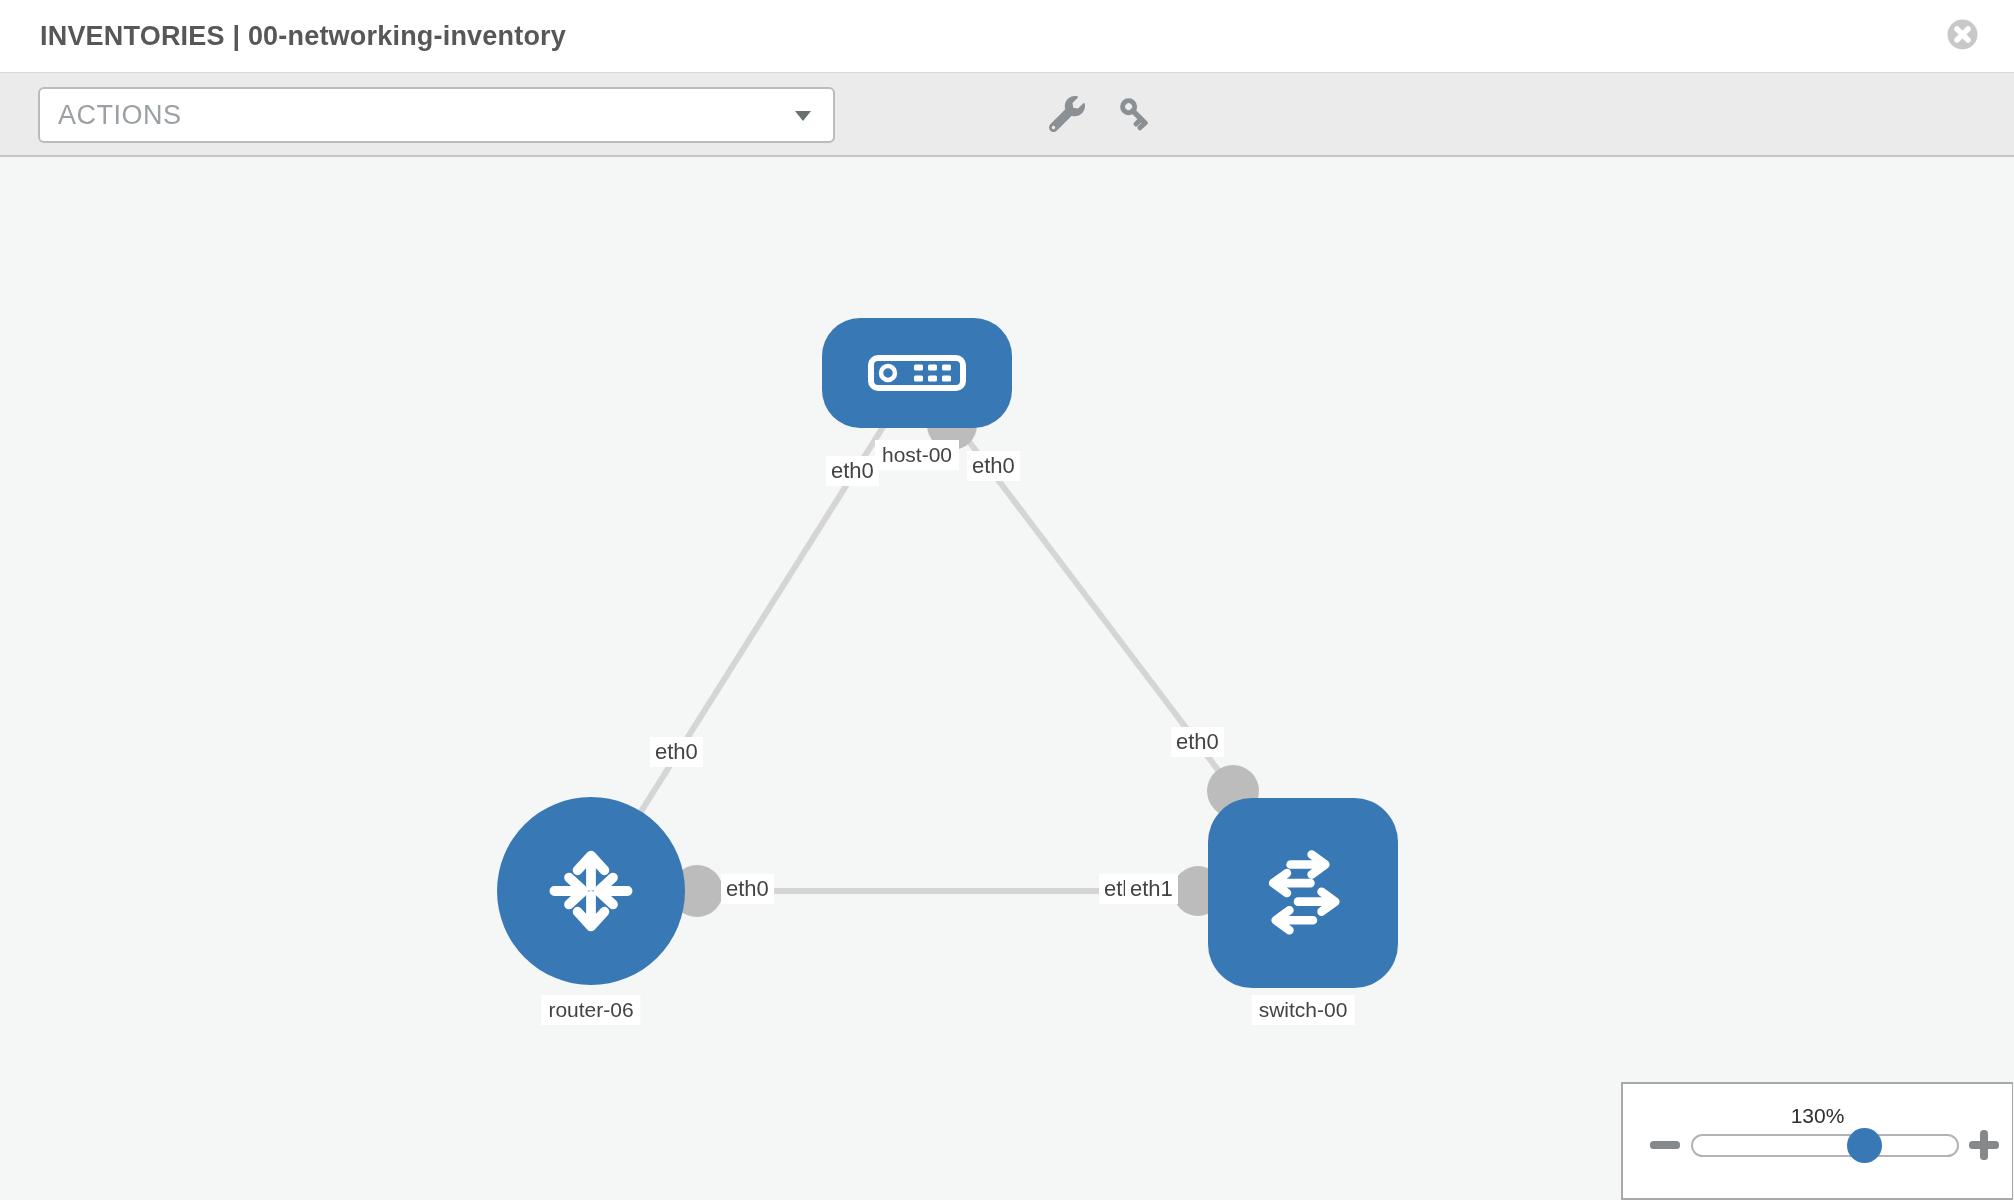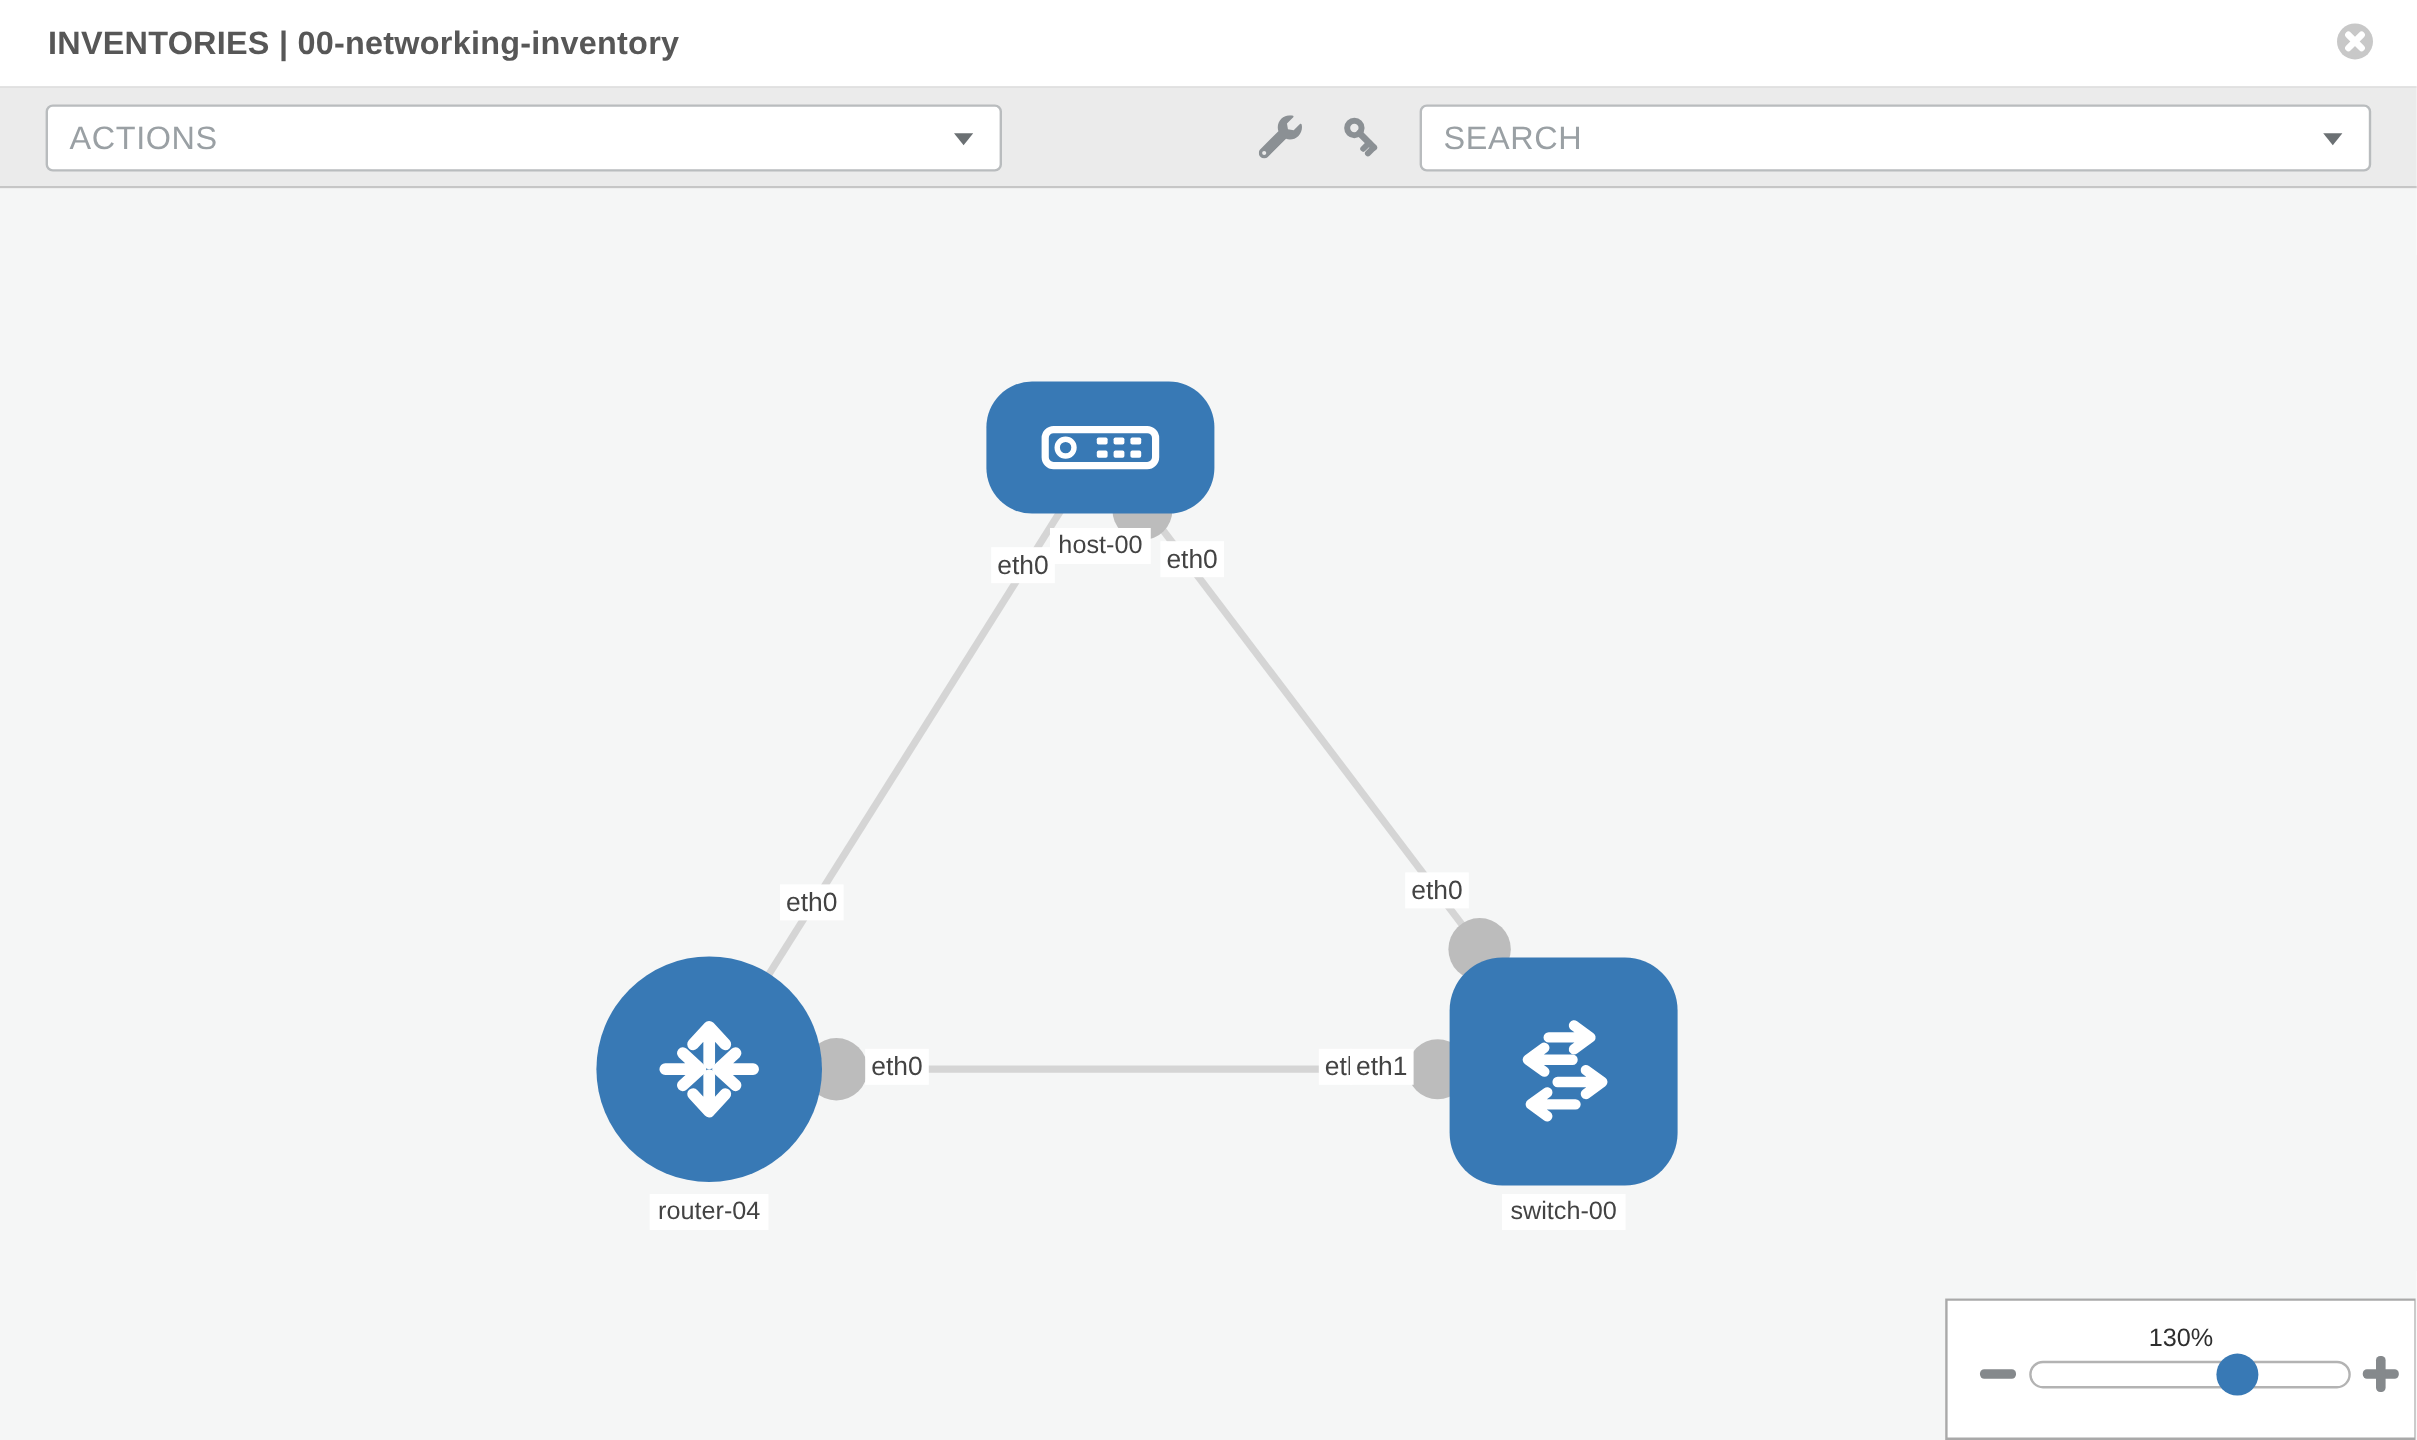--- a/index.html
+++ b/index.html
@@ -107,24 +107,20 @@
     <button class="iconbtn ib-key">
       <svg width="38" height="38" viewBox="0 0 38 38">
         <g transform="translate(19,17) rotate(-45)" stroke="#8b9094" fill="none" stroke-linecap="round">
           <circle cx="0" cy="-9" r="6" stroke-width="5"></circle>
           <path d="M0 -3 L0 14" stroke-width="5.5"></path>
           <path d="M0 8.5 L-7 8.5 M0 14 L-7 14" stroke-width="5"></path>
         </g>
       </svg>
     </button>
 
-    <div class="select sel-search">
-      <span class="lbl">SEARCH</span>
-      <span class="caret"></span>
-    </div>
   </div>
 
   <div class="canvas">
 
     <svg class="links" width="2014" height="1043" viewBox="0 0 2014 1043">
       <line x1="917" y1="216" x2="591" y2="734"></line>
       <line x1="917" y1="216" x2="1240" y2="642"></line>
       <line x1="591" y1="734" x2="1303" y2="734"></line>
       <circle cx="952" cy="268" r="25"></circle>
       <circle cx="697" cy="734" r="26"></circle>
@@ -163,21 +159,21 @@
         <g class="icon-stroke" stroke-width="7">
           <path d="M40 27 L64 27 M57 19 L68 27 L57 35"></path>
           <path d="M56 42 L30 42 M37 34 L26 42 L37 50"></path>
           <path d="M46 57 L72 57 M65 49 L76 57 L65 65"></path>
           <path d="M58 72 L32 72 M39 64 L28 72 L39 80"></path>
         </g>
       </svg>
     </div>
 
     <div class="chip chip-node lbl-host">host-00</div>
-    <div class="chip chip-node lbl-router">router-04</div>
+    <div class="chip chip-node lbl-router">router-06</div>
     <div class="chip chip-node lbl-switch">switch-00</div>
 
     <div class="chip chip-if if-host-l">eth0</div>
     <div class="chip chip-if if-host-r">eth0</div>
     <div class="chip chip-if if-router-up">eth0</div>
     <div class="chip chip-if if-switch-up">eth0</div>
     <div class="chip chip-if if-mid-l">eth0</div>
     <div class="chip chip-if if-mid-under">eth0</div>
     <div class="chip chip-if if-mid-over">eth1</div>
 

